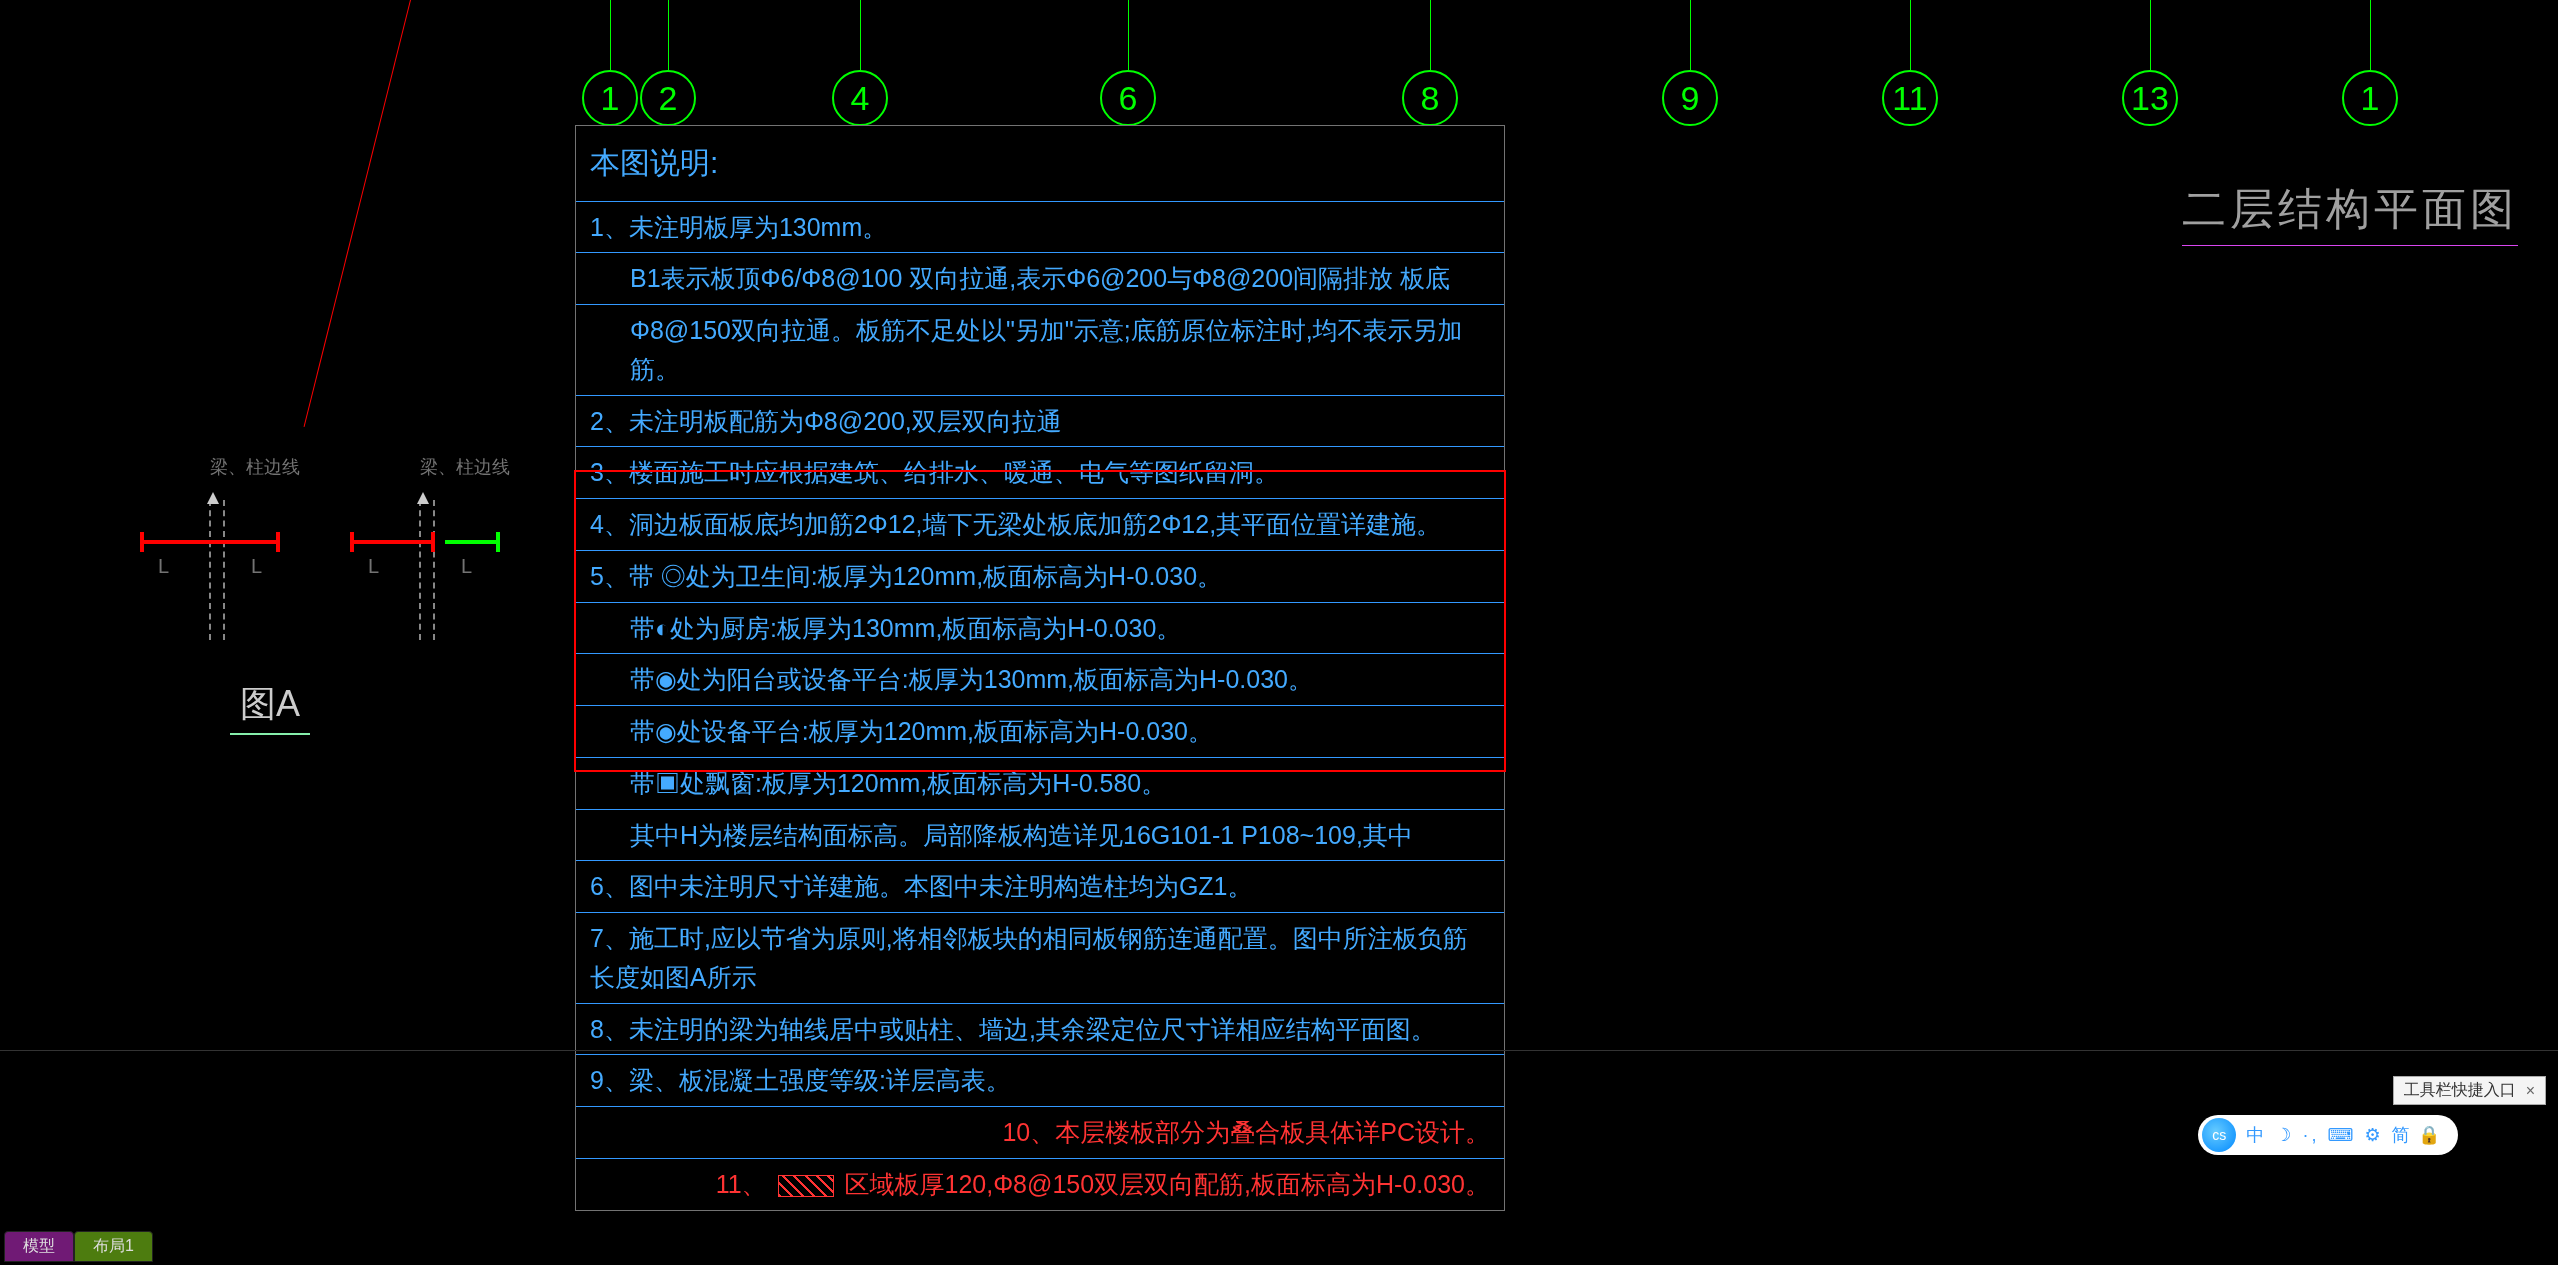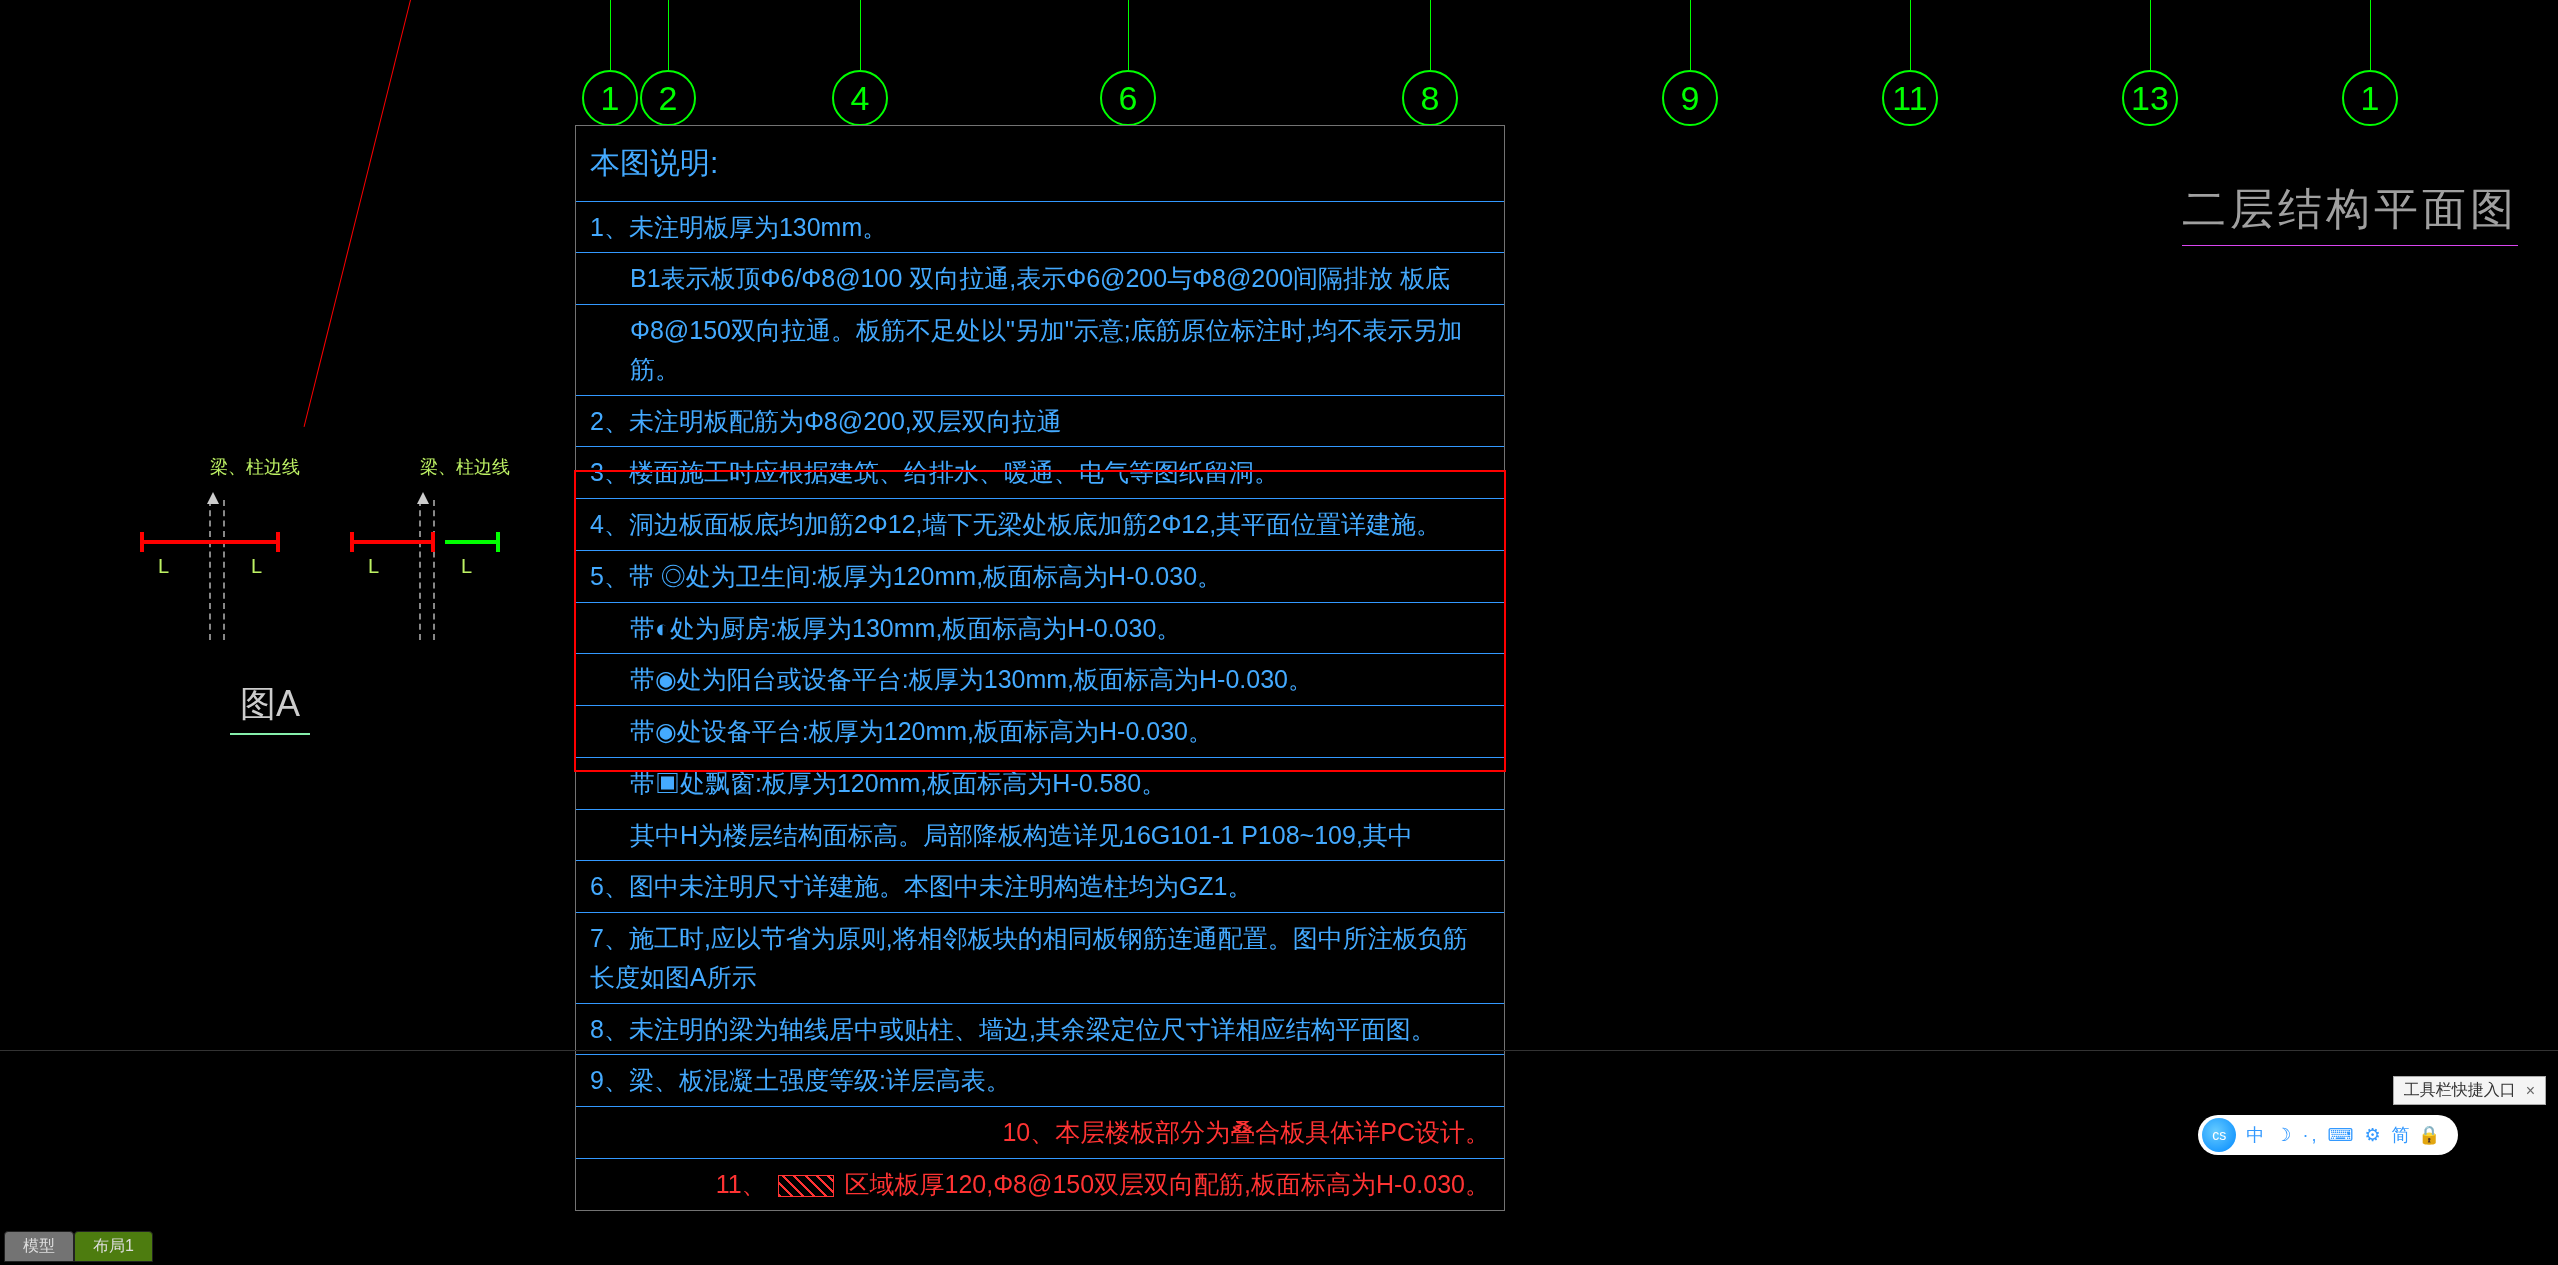--- a/index.html
+++ b/index.html
@@ -22,21 +22,21 @@
 
 .drawing-title {
   position:absolute; right:40px; top:180px; font-size:44px;
   color:#a0a0a0; border-bottom:1px solid #d946ef; padding-bottom:6px;
   letter-spacing:4px;
 }
 
 
 .legend-wrap { position:absolute; left:140px; top:480px; display:flex; gap:70px; }
 .legend-dia {
-  width:140px; height:170px; position:relative; color:#bef264; font-size:16px;
+  width:140px; height:170px; position:relative; color:#737373; font-size:16px;
 }
 .legend-dia .lbl { position:absolute; top:-25px; right:-20px; font-size:18px; white-space:nowrap; }
 .legend-dia .hbar {
   position:absolute; top:60px; height:4px; background:#ff0000; left:0; right:0;
 }
 .legend-dia .hbar::before,.legend-dia .hbar::after{
   content:""; position:absolute; top:-8px; width:4px; height:20px; background:#ff0000;
 }
 .legend-dia .hbar::before{left:0}.legend-dia .hbar::after{right:0}
 .legend-dia .L1 {position:absolute;top:75px;left:18px;font-size:20px}
@@ -84,21 +84,21 @@
 
 
 .separator { position:absolute; left:0; right:0; top:1050px; height:1px; background:#333;}
 .sheet-tabs {
   position:absolute; left:4px; bottom:3px; display:flex; gap:0; font-size:16px;
 }
 .sheet-tab {
   background:#4d7c0f; color:#ddd; padding:4px 18px; border:1px solid #222;
   border-top-left-radius:4px; border-top-right-radius:4px; cursor:pointer;
 }
-.sheet-tab.active { background:#737373; }
+.sheet-tab.active { background:#701a75; }
 
 .ime-pill {
   position:absolute; right:100px; bottom:110px;
   background:#fff; border-radius:20px; height:40px; display:flex; align-items:center;
   padding:0 14px 0 4px; box-shadow:0 2px 8px rgba(0,0,0,.5);
 }
 .ime-pill .logo {
   width:34px;height:34px;border-radius:50%;
   background:radial-gradient(circle at 40% 40%,#6cf,#08f);
   display:flex;align-items:center;justify-content:center;color:#fff;font-size:14px;

